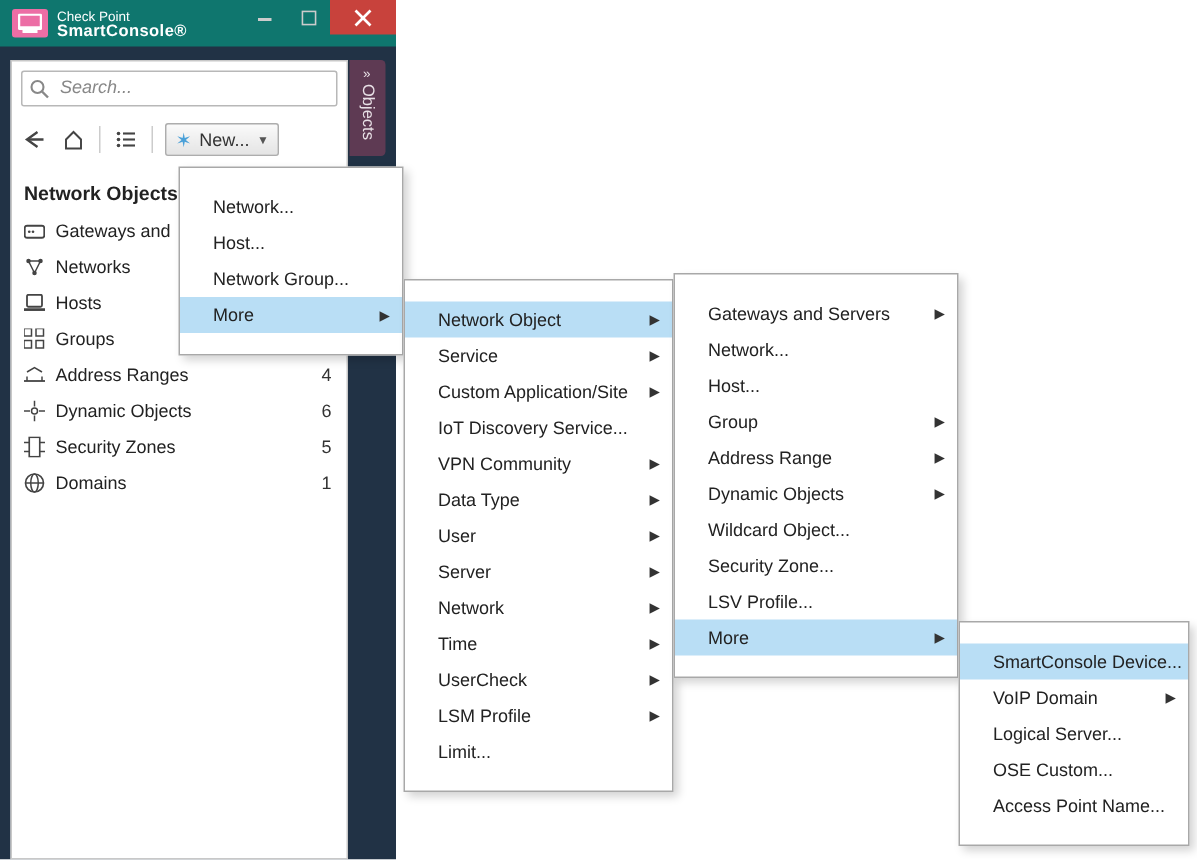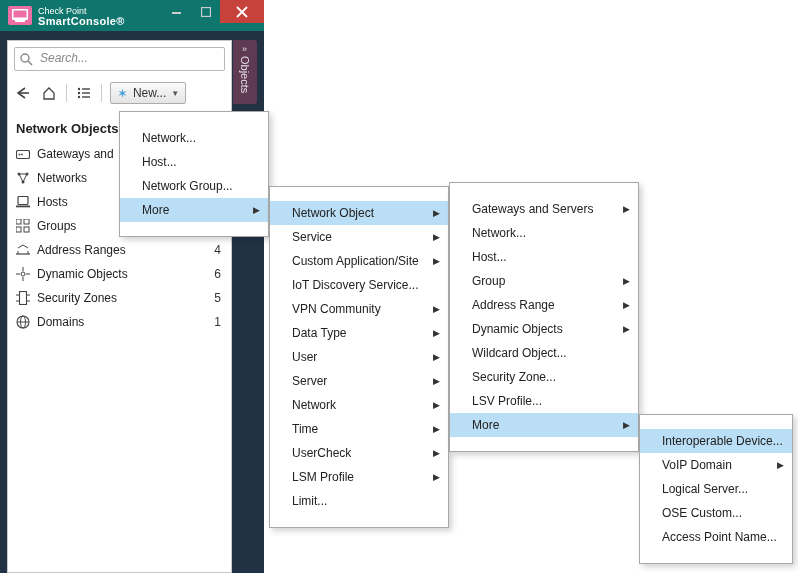--- a/index.html
+++ b/index.html
@@ -331,21 +331,21 @@
     <div class="menu-item">
       <span>LSV Profile...</span>
     </div>
     <div class="menu-item hi">
       <span>More</span>
       <span class="arrow">▶</span>
     </div>
   </div>
 <div class="menu menu4" id="menu4">
     <div class="menu-item hi">
-      <span>Interoperable Device...</span>
+      <span>SmartConsole Device...</span>
     </div>
     <div class="menu-item">
       <span>VoIP Domain</span>
       <span class="arrow">▶</span>
     </div>
     <div class="menu-item">
       <span>Logical Server...</span>
     </div>
     <div class="menu-item">
       <span>OSE Custom...</span>

